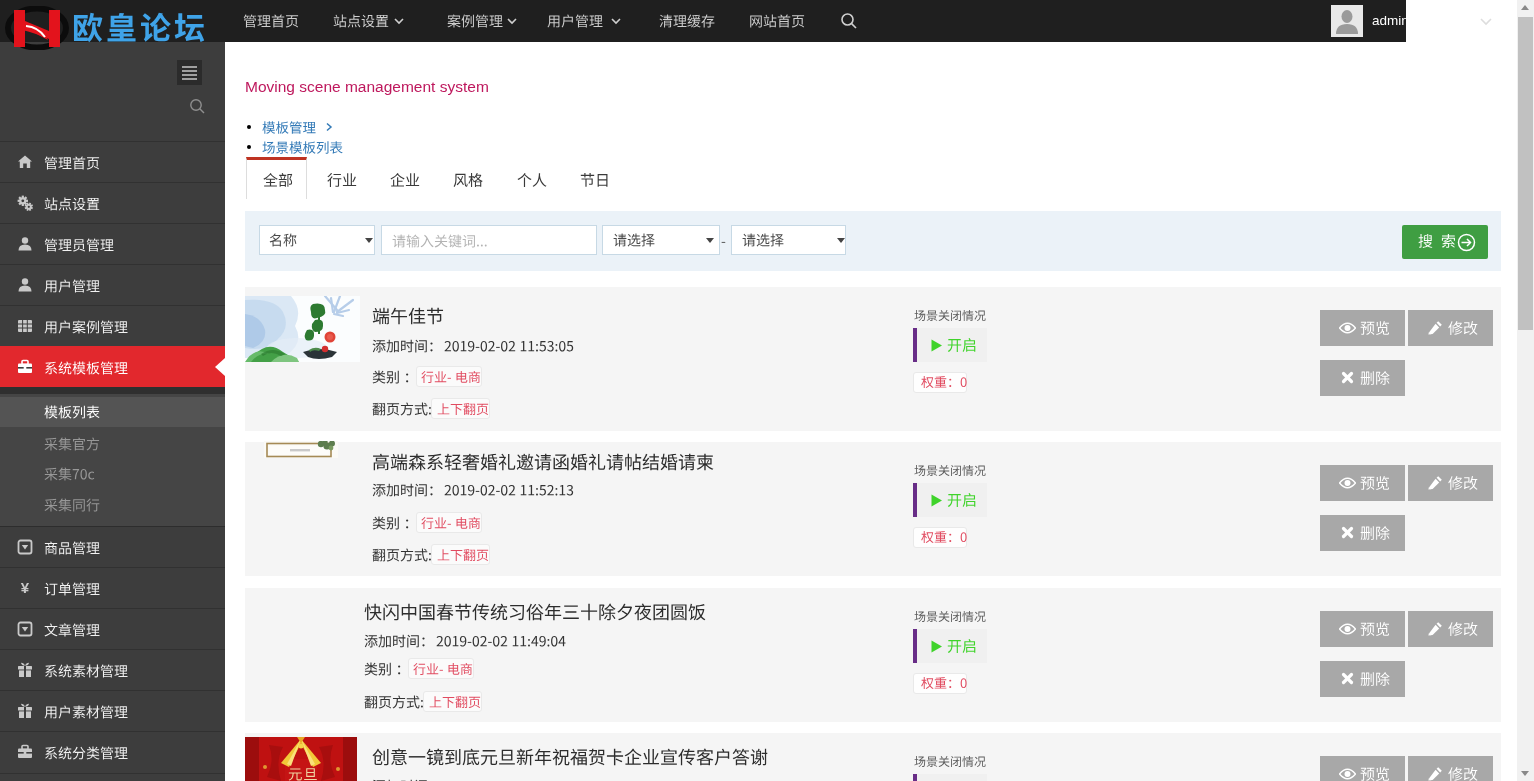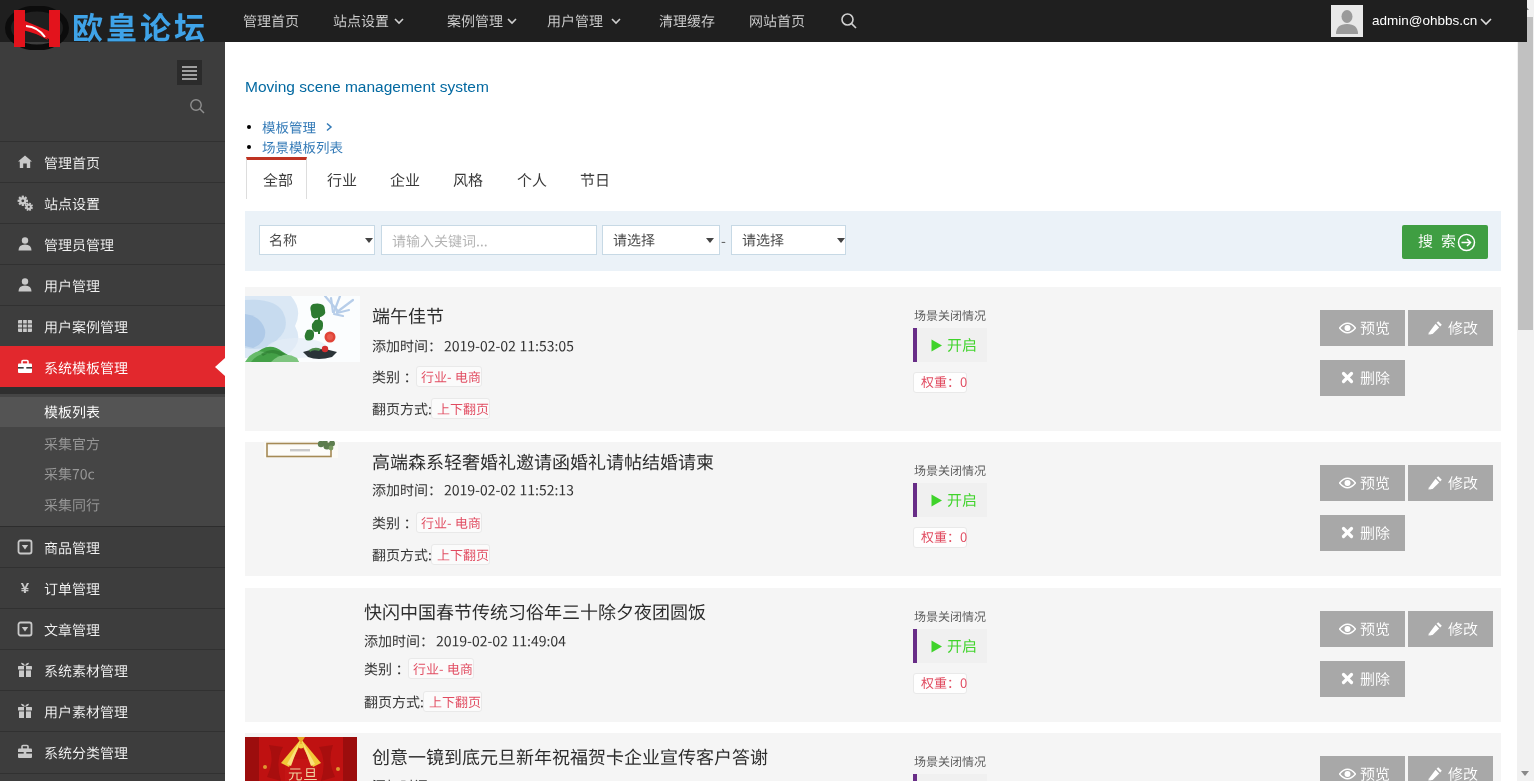--- a/index.html
+++ b/index.html
@@ -1,18 +1,18 @@
 <!DOCTYPE html>
 <html><head><meta charset="utf-8"><title>p</title><style>
 *{margin:0;padding:0;box-sizing:border-box}
 html,body{width:1534px;height:781px;overflow:hidden;background:#fff;
  font-family:"Liberation Sans",sans-serif}
 .abs{position:absolute}
 .t{position:absolute;overflow:visible;z-index:20}
-#topbar{position:absolute;left:0;top:0;width:1527px;height:42px;background:#1f1f1f;z-index:5}
+#topbar{position:absolute;left:0;top:0;width:1406px;height:42px;background:#1f1f1f;z-index:5}
 #sidebar{position:absolute;left:0;top:42px;width:225px;height:739px;background:#3d3d3d;z-index:4}
 .mi{position:absolute;left:0;width:225px;height:41px;border-top:1px solid #313131}
 #main{position:absolute;left:225px;top:42px;width:1292px;height:739px;background:#fff}
 .card{position:absolute;left:245px;width:1256px;background:#f5f5f5}
 .gbtn{position:absolute;width:85px;height:36px;background:#a8a8a8}
 .seltri{position:absolute;width:0;height:0;border-left:4px solid transparent;
  border-right:4px solid transparent;border-top:5px solid #444}
 .tagbox{position:absolute;height:21px;background:#fbfbfb;border:1px solid #e9e9e9;border-radius:3px}
 </style></head><body>
 <div class="abs" style="left:1517px;top:0;width:17px;height:781px;background:#f1f1f1">
@@ -182,21 +182,21 @@
       <g fill="#c9c9c9">
         <rect x="1" y="4.5" width="14" height="9.5" rx="1"></rect>
         <rect x="5" y="1.5" width="6" height="4" rx="1" fill="none" stroke="#c9c9c9" stroke-width="1.6"></rect>
         <rect x="1" y="8" width="14" height="1.6" fill="#3d3d3d"></rect>
         <rect x="6.7" y="7.4" width="2.6" height="2.8" fill="#c9c9c9"></rect>
       </g>
     </svg>
 <div class="abs" style="left:0;top:731px;width:225px;height:1px;background:#313131"></div>
 </div>
 <div id="main">
-<div class="abs" style="left:20px;top:36px;color:#0369a1;font-size:15.5px">Moving scene management system</div>
+<div class="abs" style="left:20px;top:36px;color:#be185d;font-size:15.5px">Moving scene management system</div>
 <div class="abs" style="left:22px;top:83px;width:4px;height:4px;border-radius:50%;background:#000"></div>
 <div class="abs" style="left:22px;top:103px;width:4px;height:4px;border-radius:50%;background:#000"></div>
 <svg class="abs" style="left:100px;top:80px" width="8" height="10" viewBox="0 0 8 10">
 <polyline points="2,1.5 6,5 2,8.5" fill="none" stroke="#337ab7" stroke-width="1.5"></polyline>
     </svg>
 <div class="abs" style="left:21px;top:115px;width:61px;height:42px;background:#fff;border:1px solid #ddd;border-bottom:none;border-top:3px solid #bf3322"></div>
 <div class="abs" style="left:20px;top:169px;width:1256px;height:60px;background:#ebf2f8"></div>
 <div style="position:absolute;background:#fff;border:1px solid #c7d9e5;height:30px;left:34px;top:183px;width:116px"></div>
 <div style="position:absolute;background:#fff;border:1px solid #c7d9e5;height:30px;left:156px;top:183px;width:216px"></div>
 <div style="position:absolute;background:#fff;border:1px solid #c7d9e5;height:30px;left:377px;top:183px;width:118px"></div>

